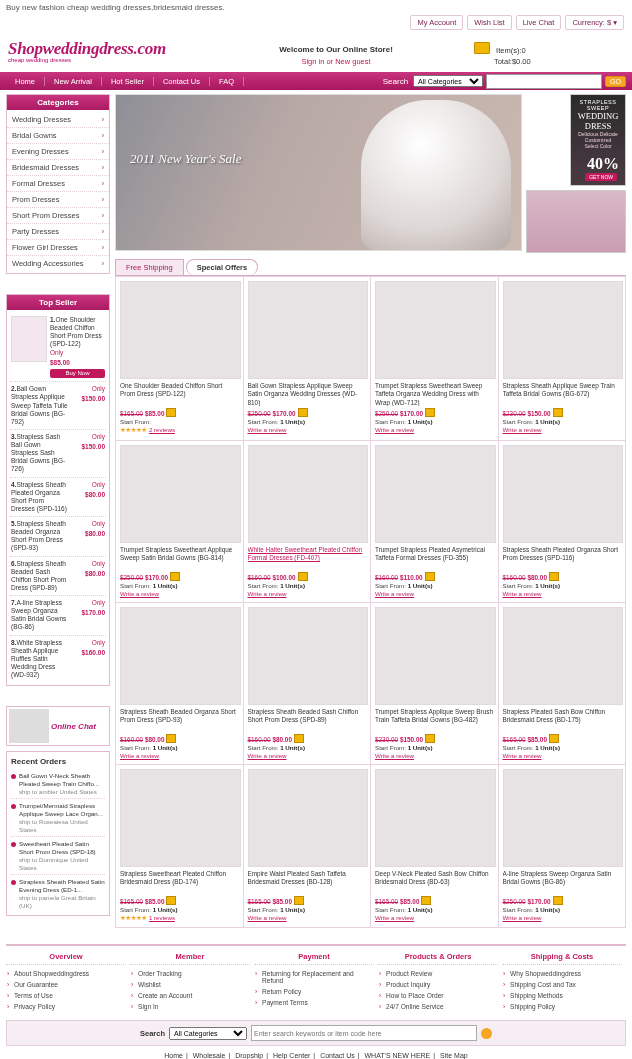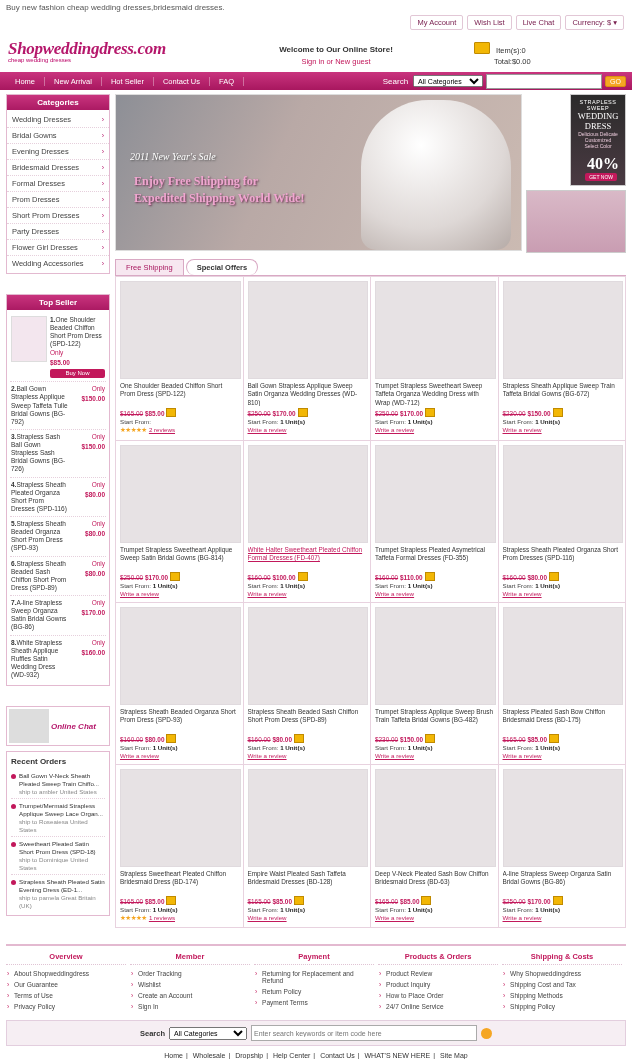--- a/index.html
+++ b/index.html
@@ -46,21 +46,21 @@
   .chatbox .ct{font-size:8px;font-weight:bold;color:#b5176b;font-style:italic;}
   .recent{padding:3px 4px;}
   .recent .rtitle{font-size:8px;font-weight:bold;color:#333;padding:2px 0 3px 0;}
   .rit{display:flex;gap:3px;font-size:6.2px;line-height:1.25;border-bottom:1px dotted #e6cfdc;padding:3px 0;color:#333;}
   .rit .dot{width:5px;height:5px;background:#c2185b;border-radius:50%;margin-top:2px;flex:none;}
   .rit .ship{color:#888;}
   .main{flex:1;}
   .hero{display:flex;gap:4px;}
   .banner{flex:1;height:155px;background:linear-gradient(115deg,#8d8f96 0%,#b9a9a6 40%,#cbbab2 100%);position:relative;overflow:hidden;border:1px solid #ddd;}
   .banner .dress{position:absolute;right:10px;bottom:0;width:150px;height:150px;background:radial-gradient(circle at 40% 30%,#fff,#ded8d6 60%,#b5aaa6);border-radius:45% 45% 10% 10%;}
-  .banner .t1{position:absolute;left:14px;top:56px;color:#fff;font-size:10px;font-style:italic;font-family:"Liberation Serif",serif;text-shadow:1px 1px 2px #555;}
+  .banner .t1{position:absolute;left:14px;top:56px;color:#fff;font-size:13px;font-style:italic;font-family:"Liberation Serif",serif;text-shadow:1px 1px 2px #555;}
   .banner .t2{position:absolute;left:18px;top:78px;color:#f0a6d0;font-size:12px;font-weight:bold;font-family:"Liberation Serif",serif;line-height:1.45;text-shadow:1px 1px 2px #6a3050;}
   .sidebanners{width:100px;display:flex;flex-direction:column;gap:4px;}
   .sb1{height:90px;background:linear-gradient(#2b2b2b,#4a3a42);border:1px solid #ccc;position:relative;color:#fff;margin-left:44px;}
   .sb1 .l1{font-size:5.5px;text-align:center;padding-top:4px;letter-spacing:.5px;}
   .sb1 .l2{font-size:8.5px;text-align:center;font-family:"Liberation Serif",serif;}
   .sb1 .l3{font-size:5px;text-align:center;color:#e8c8d8;}
   .sb1 .big{position:absolute;right:6px;bottom:12px;font-size:16px;font-weight:bold;color:#fff;font-family:"Liberation Serif",serif;}
   .sb1 .getnow{position:absolute;right:8px;bottom:4px;font-size:5px;background:#c2185b;padding:1px 4px;border-radius:2px;}
   .sb2{height:61px;background:linear-gradient(#d9b9c7,#c99db2);border:1px solid #ccc;}
   .tabs{display:flex;gap:2px;margin:6px 0 0 0;border-bottom:1px solid #d9a9c4;}
@@ -325,24 +325,20 @@
       </div>
 
     </div>
 
     <div class="main">
 
       <div class="hero">
         <div class="banner">
           <div class="dress"></div>
           <div class="t1">2011 New Year's Sale</div>
-          <div class="t2">
-            <span>Enjoy Free Shipping for</span><br>
-            <span>Expedited Shipping World Wide!</span>
-          </div>
         </div>
         <div class="sidebanners">
           <div class="sb1">
             <div class="l1">STRAPLESS SWEEP</div>
             <div class="l2">WEDDING DRESS</div>
             <div class="l3">Delicious Delicate Customized</div>
             <div class="l3">Select Color</div>
             <div class="big">40%</div>
             <div class="getnow">GET NOW</div>
           </div>

